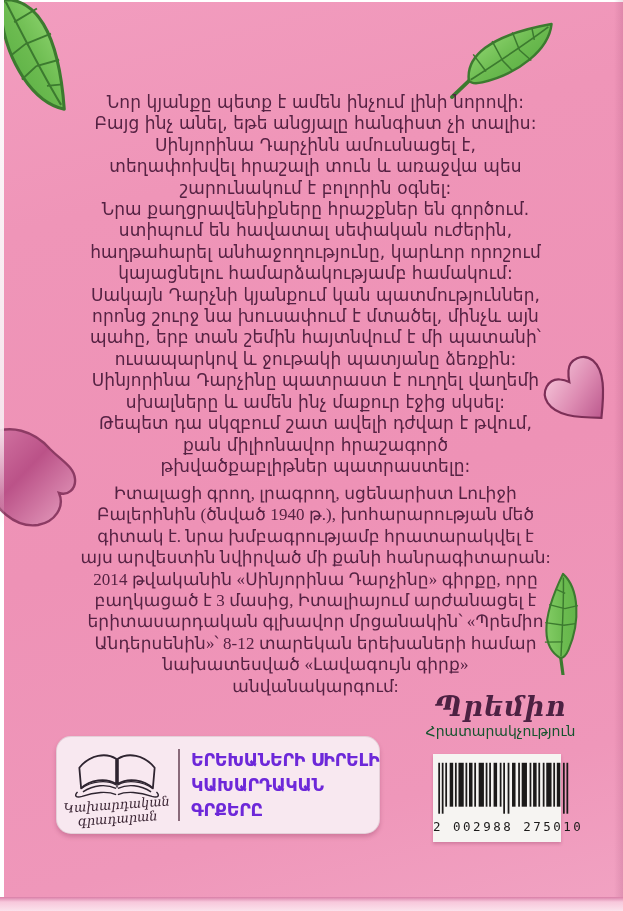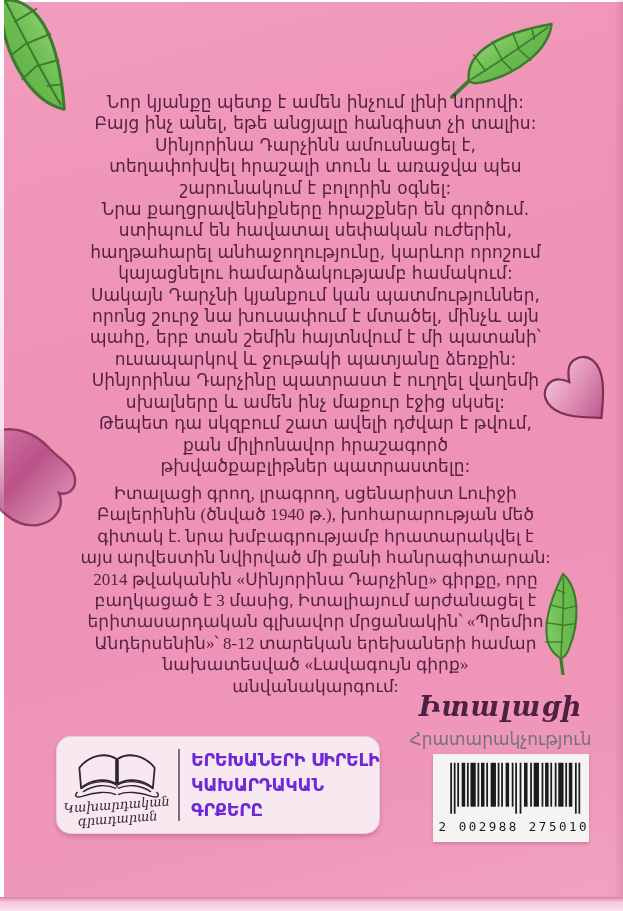--- a/index.html
+++ b/index.html
@@ -28,21 +28,21 @@
     letter-spacing:.1px;
   }
   .synopsis{top:92px;}
   .author-note{top:483px;font-family:Liberation Serif, serif;}
 
   .publisher{position:absolute;left:408px;top:692px;width:185px;text-align:center;color:#4c2142;}
   .publisher .logo{
     font-family:"DejaVu Serif",serif;font-style:italic;font-weight:bold;
     font-size:27px;letter-spacing:1px;line-height:30px;
   }
-  .publisher .logo-sub{font-size:17px;margin-top:7px;color:#737373;}
+  .publisher .logo-sub{font-size:14px;margin-top:1px;color:#14532d;}
 
   .badge{
     position:absolute;left:56px;top:736px;width:324px;height:98px;
     background:#f8e8f0;border-radius:15px;
     box-shadow:0 3px 4px rgba(120,30,70,.25), inset 0 0 0 1px rgba(90,40,60,.12);
     display:flex;align-items:center;
   }
   .badge-left{width:122px;display:flex;flex-direction:column;align-items:center;padding-top:4px;}
   .badge-divider{width:2px;height:72px;background:#6d4a5c;opacity:.8;}
   .badge-right{flex:1;padding-left:11px;}
@@ -52,21 +52,21 @@
     font-family:"DejaVu Serif",serif;
   }
   .slogan{
     font-weight:bold;font-size:17.5px;line-height:25px;color:#6d28d9;
     letter-spacing:-.3px;white-space:pre-line;
   }
 
   .barcode{
     position:absolute;left:433px;top:754px;width:128px;height:88px;
     background:#f6f4f2;box-shadow:0 2px 3px rgba(120,30,70,.25);
-    display:flex;flex-direction:column;align-items:flex-end;padding-left:28px;
+    display:flex;flex-direction:column;align-items:flex-start;
   }
   .barcode svg{margin-top:5px;}
   .barcode-digits{
     font-family:"DejaVu Sans Mono",monospace;font-size:12.5px;color:#1c1a1a;
     letter-spacing:2.5px;margin-top:-2px;white-space:nowrap;
   }
 </style>
 </head>
 <body>
 
@@ -144,21 +144,21 @@
 գիտակ է. նրա խմբագրությամբ հրատարակվել է
 այս արվեստին նվիրված մի քանի հանրագիտարան:
 2014 թվականին «Սինյորինա Դարչինը» գիրքը, որը
 բաղկացած է 3 մասից, Իտալիայում արժանացել է
 երիտասարդական գլխավոր մրցանակին՝ «Պրեմիո
 Անդերսենին»՝ 8-12 տարեկան երեխաների համար
 նախատեսված «Լավագույն գիրք»
 անվանակարգում:</div>
 
   <div class="publisher">
-    <div class="logo">Իտալացի</div>
+    <div class="logo">Պրեմիո</div>
     <div class="logo-sub">Հրատարակչություն</div>
   </div>
 
   <div class="badge">
     <div class="badge-left">
       <svg width="92" height="52" viewBox="0 0 100 58">
         <g fill="#f8e8f0" stroke="#2e2430" stroke-width="2" stroke-linejoin="round">
           <path d="M8,22 C20,7 38,5 49,12 L49,40 C38,33 20,35 10,45 Z"></path>
           <path d="M92,22 C80,7 62,5 51,12 L51,40 C62,33 80,35 90,45 Z"></path>
         </g>

